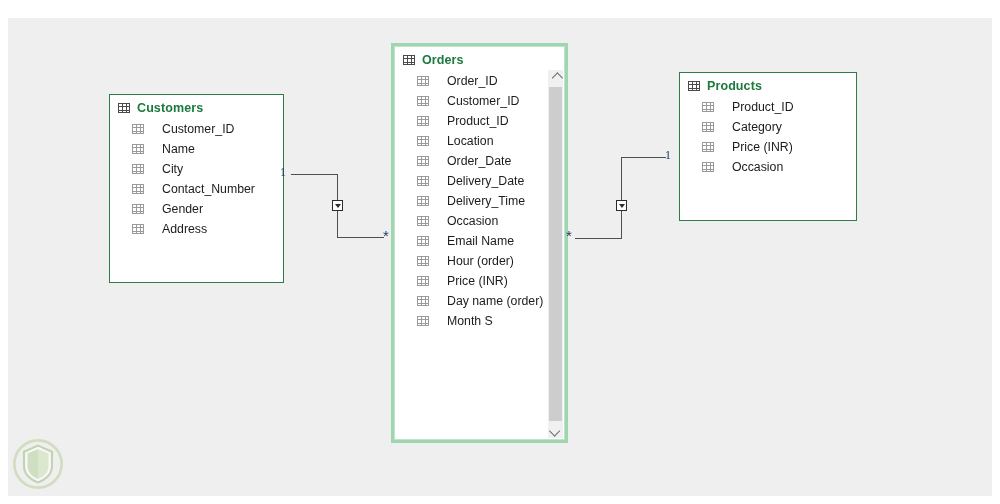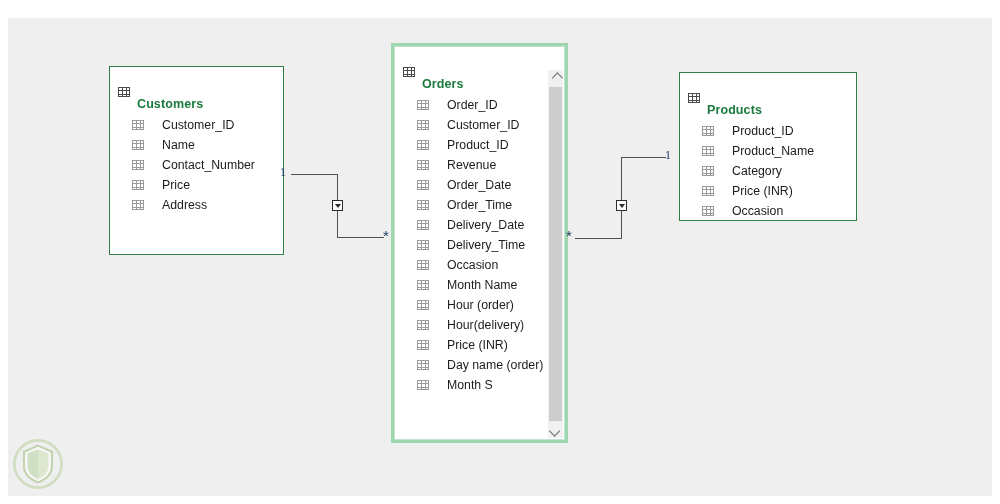--- a/index.html
+++ b/index.html
@@ -44,21 +44,20 @@
     align-items: center;
     gap: 7px;
     padding: 6px 8px 3px 8px;
   }
   .tbl-title {
     color: #1b7a3d;
     font-size: 12.5px;
     font-weight: bold;
     letter-spacing: .1px;
     white-space: nowrap;
-    margin-top: 24px;
   }
   .fields {
     padding: 1px 0 6px 0;
   }
   .field {
     display: flex;
     align-items: center;
     gap: 18px;
     height: 20px;
     padding-left: 22px;
@@ -109,21 +108,21 @@
     left: 0; right: 0;
     top: 5.5px;
     height: 1px;
   }
   .ico.dark .v2, .ico.dark .h2 { background: #4a4a4a; }
   .ico.gray .v2, .ico.gray .h2 { background: #9a9a9a; }
 
   
   #t-customers {
     left: 101px;
-    top: 48px;
+    top: 76px;
     width: 175px;
     height: 189px;
   }
 
   
   #t-products {
     left: 671px;
     top: 54px;
     width: 178px;
     height: 149px;
@@ -260,28 +259,35 @@
               <i class="v2"></i>
               <i class="h2"></i>
             </span>
           <span class="field-label">Name</span>
         </div>
         <div class="field">
           <span class="ico gray">
               <i class="v2"></i>
               <i class="h2"></i>
             </span>
+          <span class="field-label">City</span>
+        </div>
+        <div class="field">
+          <span class="ico gray">
+              <i class="v2"></i>
+              <i class="h2"></i>
+            </span>
           <span class="field-label">Contact_Number</span>
         </div>
         <div class="field">
           <span class="ico gray">
               <i class="v2"></i>
               <i class="h2"></i>
             </span>
-          <span class="field-label">Price</span>
+          <span class="field-label">Gender</span>
         </div>
         <div class="field">
           <span class="ico gray">
               <i class="v2"></i>
               <i class="h2"></i>
             </span>
           <span class="field-label">Address</span>
         </div>
       </div>
     </div>
@@ -315,41 +321,34 @@
                 <i class="v2"></i>
                 <i class="h2"></i>
               </span>
             <span class="field-label">Product_ID</span>
           </div>
           <div class="field">
             <span class="ico gray">
                 <i class="v2"></i>
                 <i class="h2"></i>
               </span>
-            <span class="field-label">Revenue</span>
+            <span class="field-label">Location</span>
           </div>
           <div class="field">
             <span class="ico gray">
                 <i class="v2"></i>
                 <i class="h2"></i>
               </span>
             <span class="field-label">Order_Date</span>
           </div>
           <div class="field">
             <span class="ico gray">
                 <i class="v2"></i>
                 <i class="h2"></i>
               </span>
-            <span class="field-label">Order_Time</span>
-          </div>
-          <div class="field">
-            <span class="ico gray">
-                <i class="v2"></i>
-                <i class="h2"></i>
-              </span>
             <span class="field-label">Delivery_Date</span>
           </div>
           <div class="field">
             <span class="ico gray">
                 <i class="v2"></i>
                 <i class="h2"></i>
               </span>
             <span class="field-label">Delivery_Time</span>
           </div>
           <div class="field">
@@ -357,35 +356,28 @@
                 <i class="v2"></i>
                 <i class="h2"></i>
               </span>
             <span class="field-label">Occasion</span>
           </div>
           <div class="field">
             <span class="ico gray">
                 <i class="v2"></i>
                 <i class="h2"></i>
               </span>
-            <span class="field-label">Month Name</span>
+            <span class="field-label">Email Name</span>
           </div>
           <div class="field">
             <span class="ico gray">
                 <i class="v2"></i>
                 <i class="h2"></i>
               </span>
             <span class="field-label">Hour (order)</span>
-          </div>
-          <div class="field">
-            <span class="ico gray">
-                <i class="v2"></i>
-                <i class="h2"></i>
-              </span>
-            <span class="field-label">Hour(delivery)</span>
           </div>
           <div class="field">
             <span class="ico gray">
                 <i class="v2"></i>
                 <i class="h2"></i>
               </span>
             <span class="field-label">Price (INR)</span>
           </div>
           <div class="field">
             <span class="ico gray">
@@ -423,27 +415,20 @@
           </span>
         <span class="tbl-title">Products</span>
       </div>
       <div class="fields">
         <div class="field">
           <span class="ico gray">
               <i class="v2"></i>
               <i class="h2"></i>
             </span>
           <span class="field-label">Product_ID</span>
-        </div>
-        <div class="field">
-          <span class="ico gray">
-              <i class="v2"></i>
-              <i class="h2"></i>
-            </span>
-          <span class="field-label">Product_Name</span>
         </div>
         <div class="field">
           <span class="ico gray">
               <i class="v2"></i>
               <i class="h2"></i>
             </span>
           <span class="field-label">Category</span>
         </div>
         <div class="field">
           <span class="ico gray">

